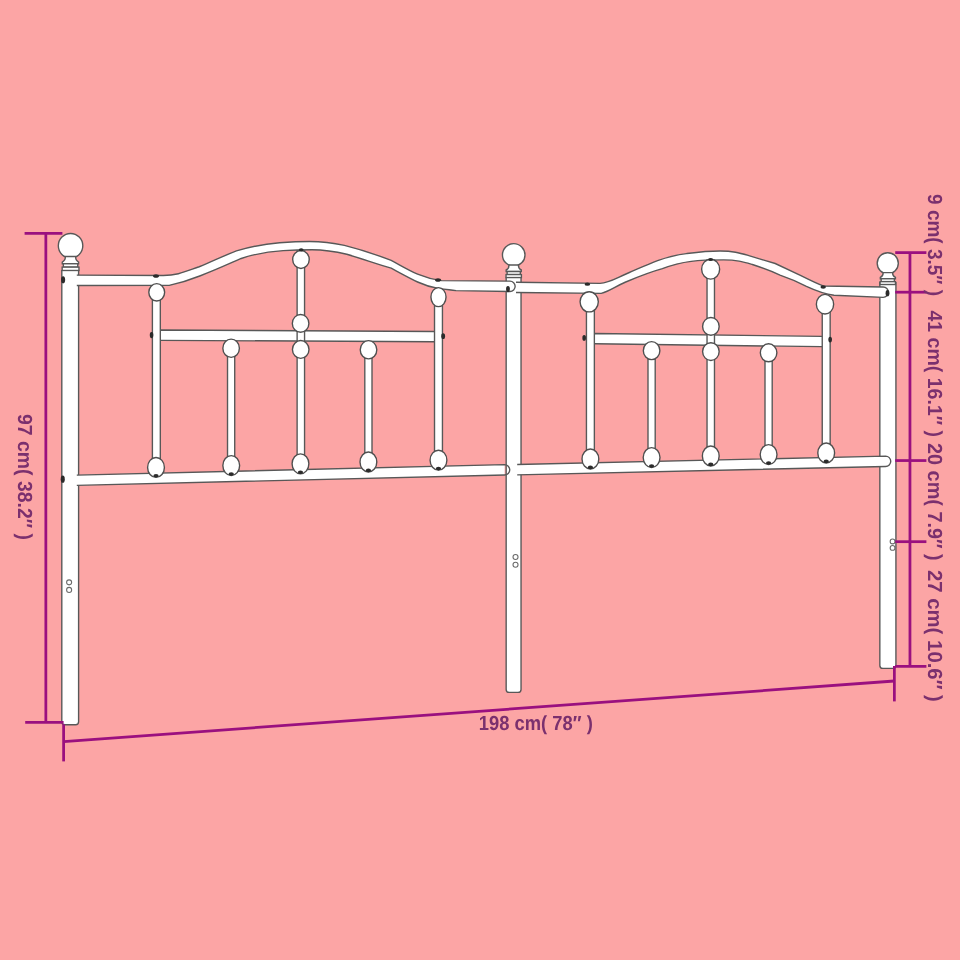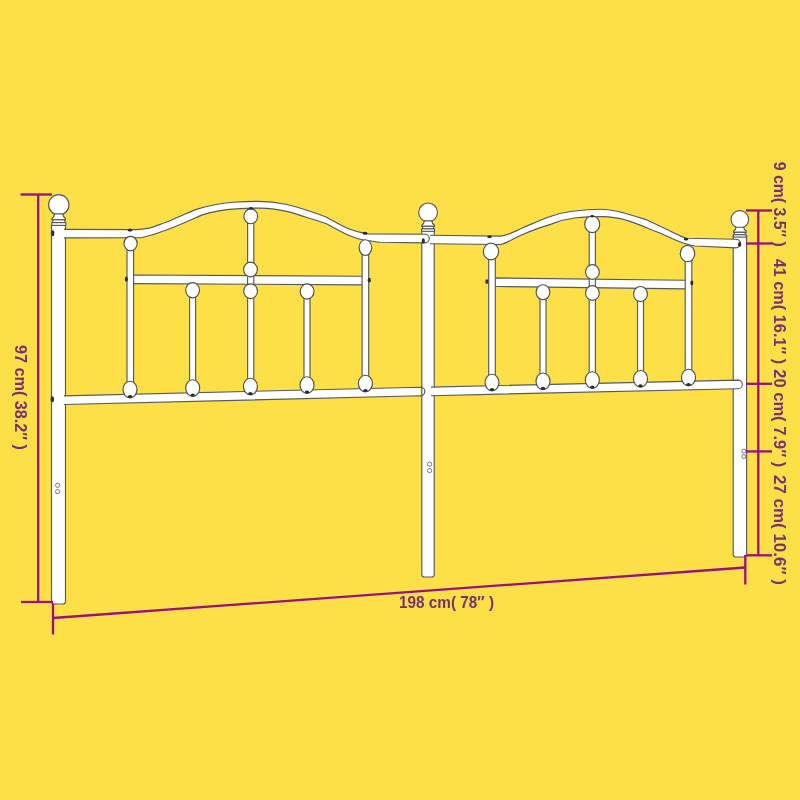--- a/index.html
+++ b/index.html
@@ -1,16 +1,16 @@
 <!DOCTYPE html>
 <html><head>
 <meta charset="utf-8">
 <style>
 html,body{margin:0;padding:0;background:#ffffff;}
-#page{width:800px;height:800px;position:relative;background:#fde047;overflow:hidden;}
+#page{width:800px;height:800px;position:relative;background:#fca5a5;overflow:hidden;}
 text{font-family:"Liberation Sans",sans-serif;font-weight:bold;}
 </style>
 </head>
 <body>
 <div id="page">
 <svg width="800" height="800" viewBox="0 0 800 800">
 <g fill="none" stroke="#585858" stroke-width="1.15">
 
 <path d="M51.5,225 L51.5,601.5 Q51.5,604 54,604 L63,604 Q65.5,604 65.5,601.5 L65.5,225" fill="#ffffff"></path>
 

